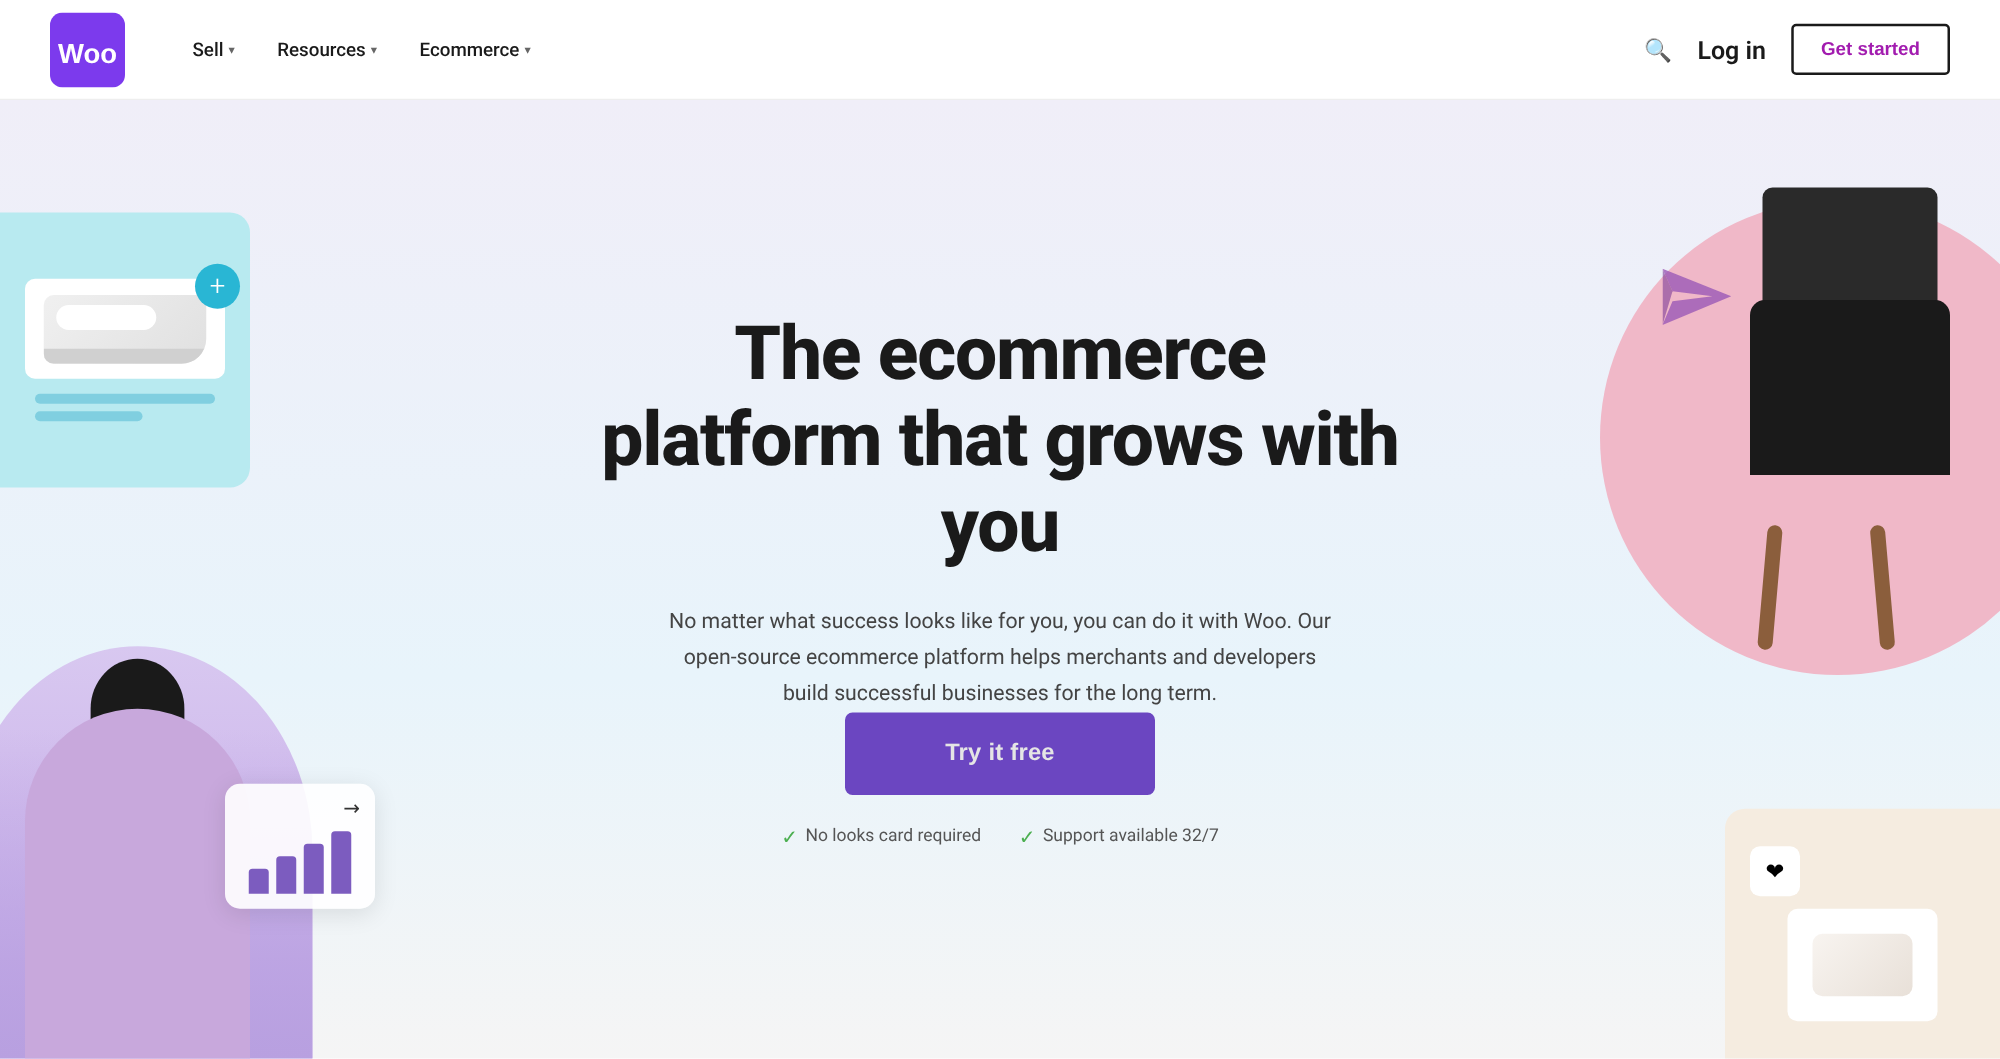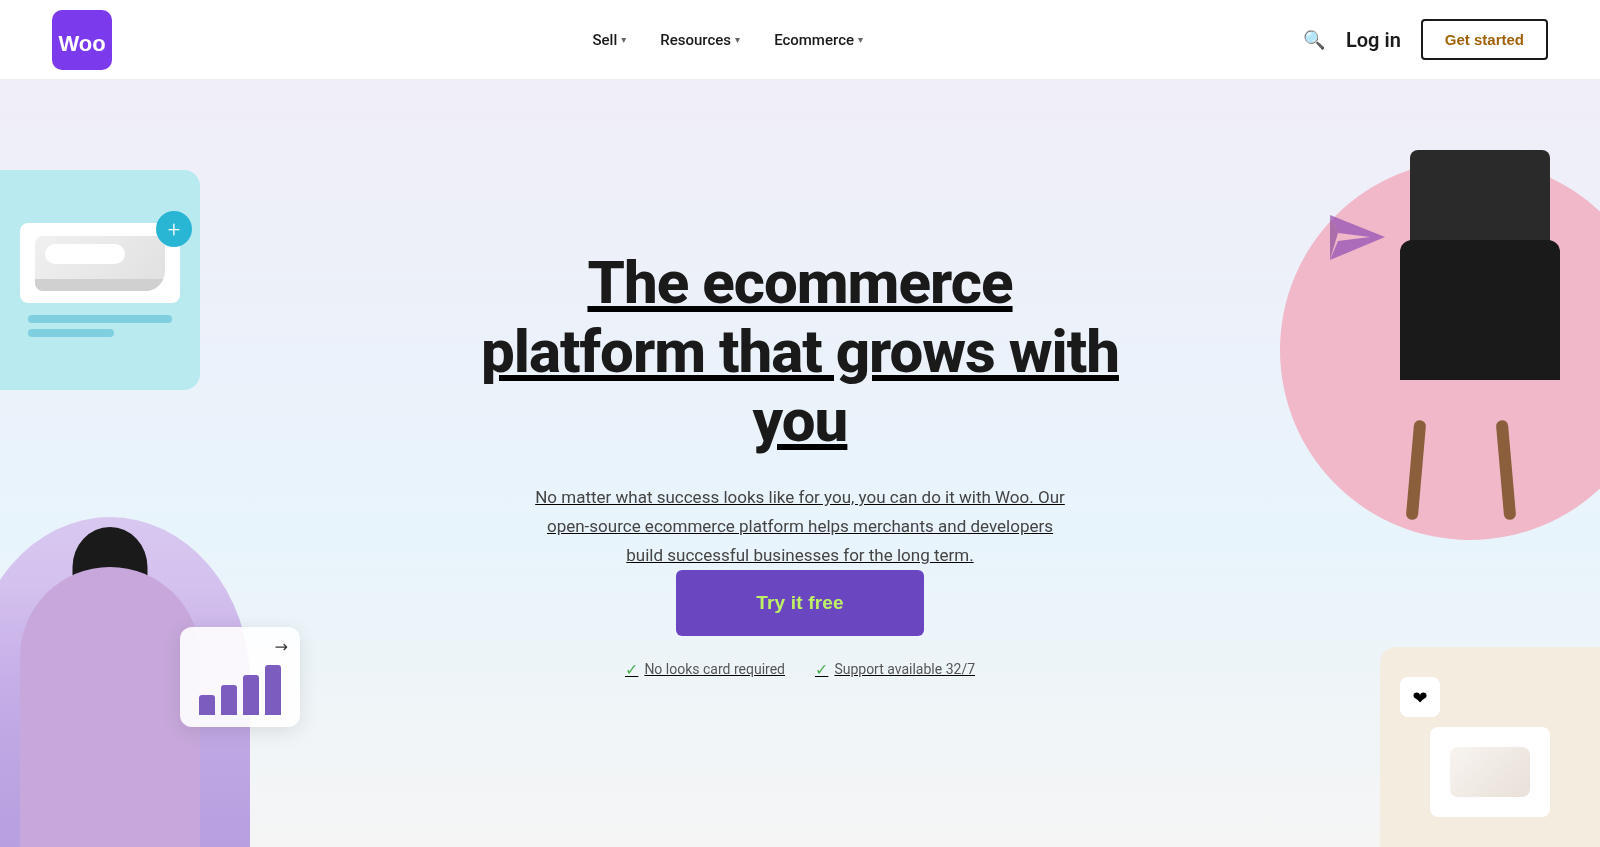--- a/index.html
+++ b/index.html
@@ -1,37 +1,37 @@
 <!DOCTYPE html>
 <html><head>
   <meta charset="utf-8">
   <style>
     * { margin: 0; padding: 0; box-sizing: border-box; }
     body { font-family: -apple-system, BlinkMacSystemFont, 'Segoe UI', Roboto, sans-serif; background: #fff; overflow-x: hidden; }
 
     
     nav {
-      display: flex; align-items: center; padding: 0 52px; height: 80px;
+      display: flex; align-items: center; padding: 0 40px; height: 80px;
       border-bottom: 1px solid #eee; background: #fff; position: relative; z-index: 10;
     }
     .nav-logo { display: flex; align-items: center; margin-right: 40px; }
     .nav-logo svg { width: 60px; height: 60px; }
-    .nav-links { display: flex; align-items: center; gap: 6px; flex: 1; justify-content: center; }
+    .nav-links { display: flex; align-items: center; gap: 6px; flex: 1; }
     .nav-link {
       display: flex; align-items: center; gap: 4px; padding: 8px 14px;
       font-size: 15px; font-weight: 500; color: #1a1a1a; cursor: pointer;
       border-radius: 4px; text-decoration: none; white-space: nowrap;
     }
     .nav-link .chevron { font-size: 10px; color: #666; }
     .nav-right { display: flex; align-items: center; gap: 20px; }
     .nav-search { cursor: pointer; color: #1a1a1a; font-size: 18px; }
     .nav-login { font-size: 20px; font-weight: 600; color: #1a1a1a; cursor: pointer; text-decoration: none; }
     .nav-get-started {
       padding: 10px 22px; border: 2px solid #1a1a1a; border-radius: 4px;
-      font-size: 15px; font-weight: 700; color: #a16207; cursor: pointer;
+      font-size: 15px; font-weight: 700; color: #a21caf; cursor: pointer;
       background: #fff; white-space: nowrap;
     }
 
     
     .hero {
       background: linear-gradient(180deg, #f0eef8 0%, #e8f4fb 60%, #f5f5f5 100%);
       min-height: 767px; position: relative; overflow: hidden;
       display: flex; align-items: center; justify-content: center;
     }
 
@@ -156,33 +156,33 @@
       display: flex; align-items: center; justify-content: center;
     }
     .soap-shape {
       width: 80px; height: 50px; background: linear-gradient(135deg, #f8f4f0, #e8e0d8);
       border-radius: 8px;
     }
 
     
     .hero-center {
       text-align: center; max-width: 700px; padding: 0 20px;
-      position: relative; z-index: 5; text-decoration: underline;
+      position: relative; z-index: 5;
     }
     .hero-title {
       font-size: 60px; font-weight: 800; color: #1a1a1a; line-height: 1.15;
       margin-bottom: 28px; letter-spacing: -1px;
     }
     .hero-subtitle {
       font-size: 17px; color: #444; line-height: 1.7; 
       max-width: 540px; margin-left: auto; margin-right: auto;
     }
     .cta-button {
       display: inline-block; padding: 22px 80px; background: #6b46c1;
-      color: #bef264; font-size: 19px; font-weight: 700; border-radius: 6px;
+      color: #e5e5e5; font-size: 19px; font-weight: 700; border-radius: 6px;
       cursor: pointer; border: none; margin-bottom: 24px;
       letter-spacing: 0.2px;
     }
     .trust-badges {
       display: flex; align-items: center; justify-content: center; gap: 30px;
       font-size: 14px; color: #555;
     }
     .trust-item { display: flex; align-items: center; gap: 6px; }
     .check-icon { color: #4caf50; font-size: 16px; }
 

